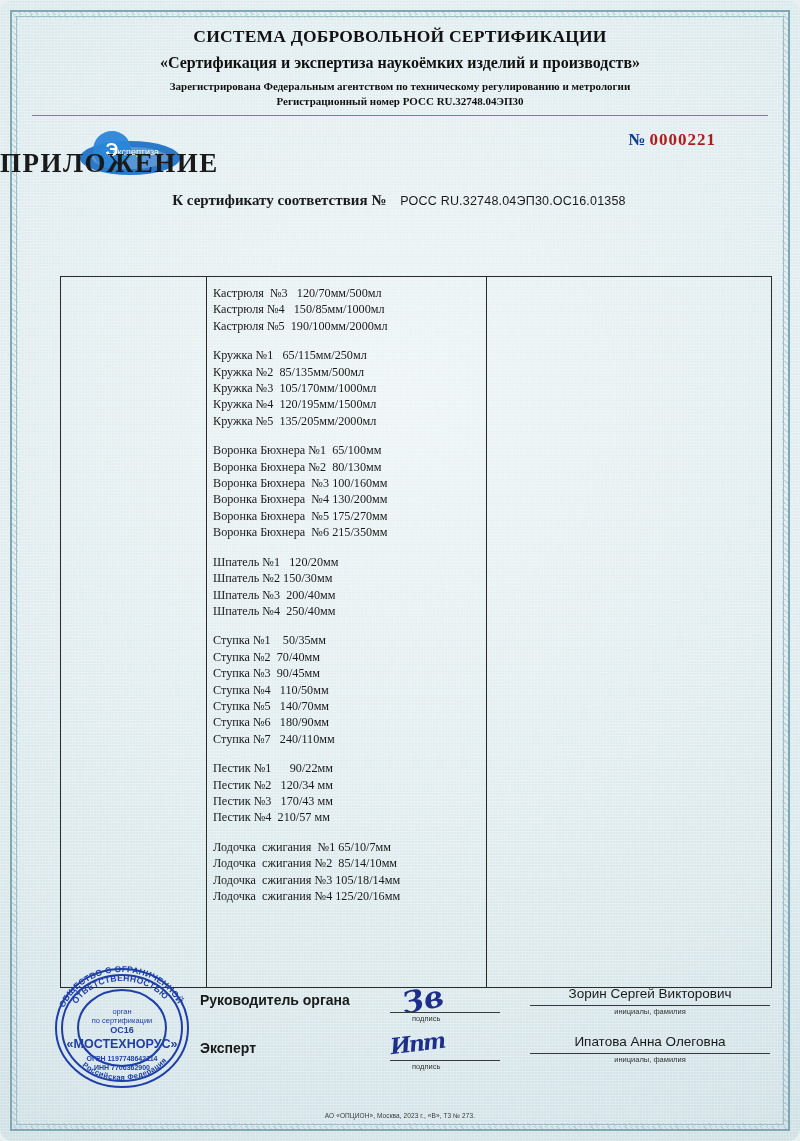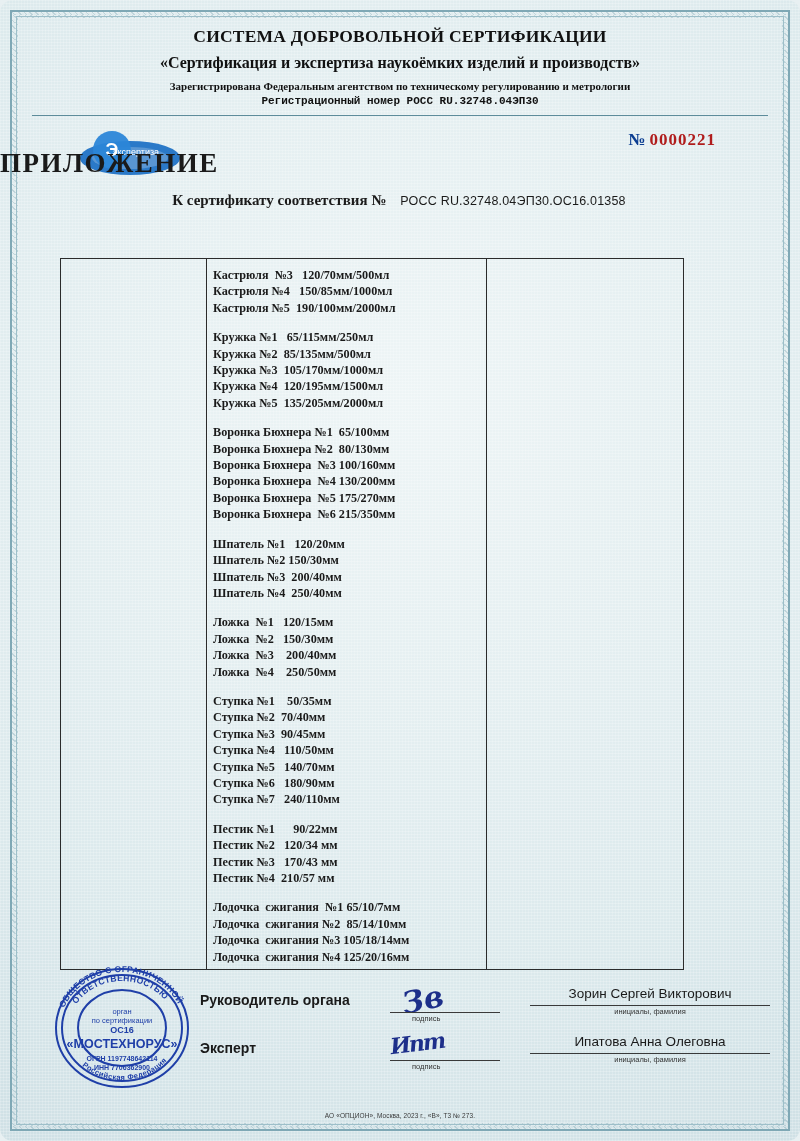--- a/index.html
+++ b/index.html
@@ -76,21 +76,20 @@
     margin-top: 8px;
     font-size: 11px;
     font-weight: bold;
     color: #111;
   }
   .header .line4 {
     margin-top: 3px;
     font-size: 11px;
     font-weight: bold;
     color: #111;
-    font-family: Liberation Mono, monospace;
   }
   .hdr-sep {
     position: absolute;
     left: 32px; right: 32px;
     top: 115px;
     border-top: 1.5px solid #5d8c9b;
   }
 
   .logo {
     position: absolute;
@@ -136,26 +135,25 @@
     font-family: "Liberation Sans", sans-serif;
     font-size: 12.5px;
     margin-left: 14px;
     letter-spacing: 0.2px;
   }
 
   
   .table {
     position: absolute;
     left: 60px;
-    top: 258px;
-    width: 624px;
+    top: 276px;
+    width: 712px;
     height: 712px;
     border: 1px solid #2b2b2b;
     box-sizing: border-box;
-    font-weight: bold;
   }
   .table .col-div {
     position: absolute;
     top: 0; bottom: 0;
     width: 0;
     border-left: 1px solid #2b2b2b;
   }
   .col-div.c1 { left: 145px; }
   .col-div.c2 { left: 425px; }
 
@@ -337,26 +335,20 @@
           <div class="row">Воронка Бюхнера  №3 100/160мм</div>
           <div class="row">Воронка Бюхнера  №4 130/200мм</div>
           <div class="row">Воронка Бюхнера  №5 175/270мм</div>
           <div class="row">Воронка Бюхнера  №6 215/350мм</div>
         </div>
         <div class="grp">
           <div class="row">Шпатель №1   120/20мм</div>
           <div class="row">Шпатель №2 150/30мм</div>
           <div class="row">Шпатель №3  200/40мм</div>
           <div class="row">Шпатель №4  250/40мм</div>
-        </div>
-        <div class="grp">
-          <div class="row">Ложка  №1   120/15мм</div>
-          <div class="row">Ложка  №2   150/30мм</div>
-          <div class="row">Ложка  №3    200/40мм</div>
-          <div class="row">Ложка  №4    250/50мм</div>
         </div>
         <div class="grp">
           <div class="row">Ступка №1    50/35мм</div>
           <div class="row">Ступка №2  70/40мм</div>
           <div class="row">Ступка №3  90/45мм</div>
           <div class="row">Ступка №4   110/50мм</div>
           <div class="row">Ступка №5   140/70мм</div>
           <div class="row">Ступка №6   180/90мм</div>
           <div class="row">Ступка №7   240/110мм</div>
         </div>

